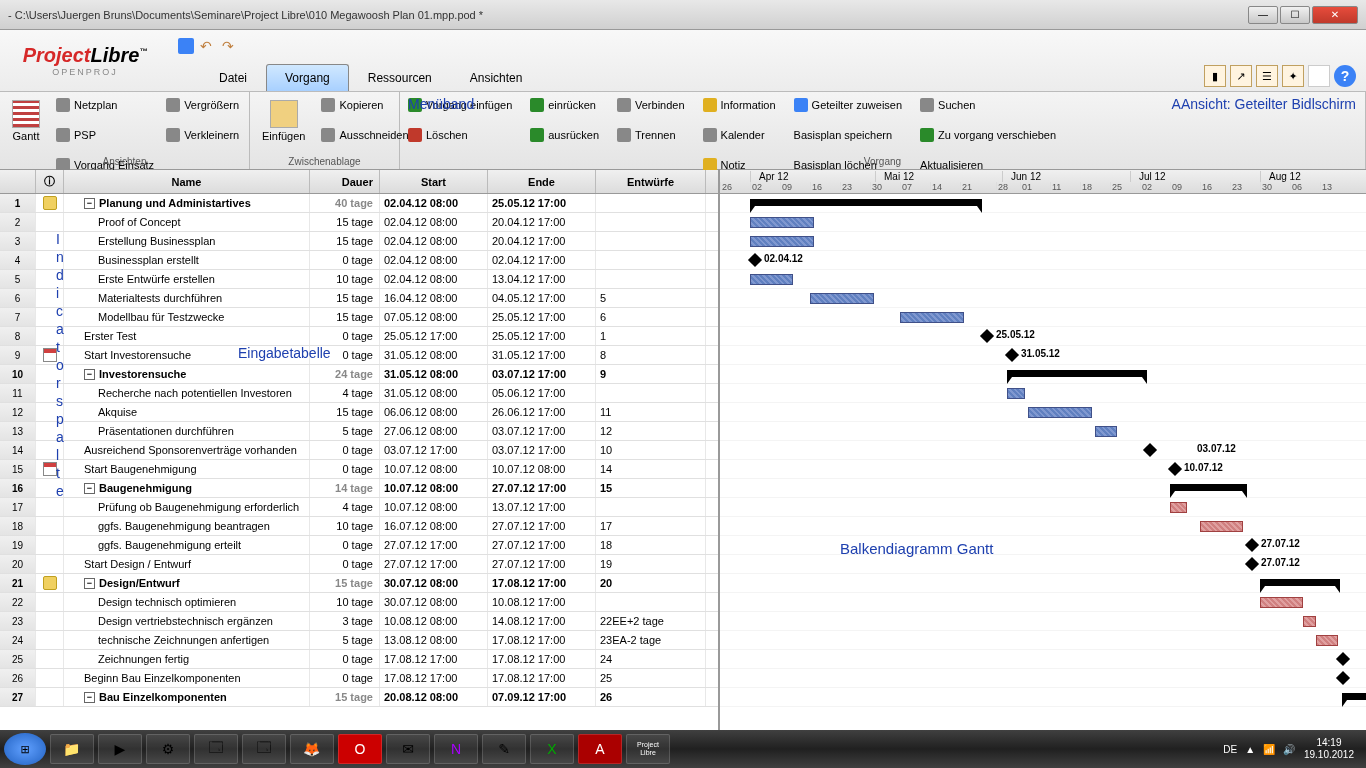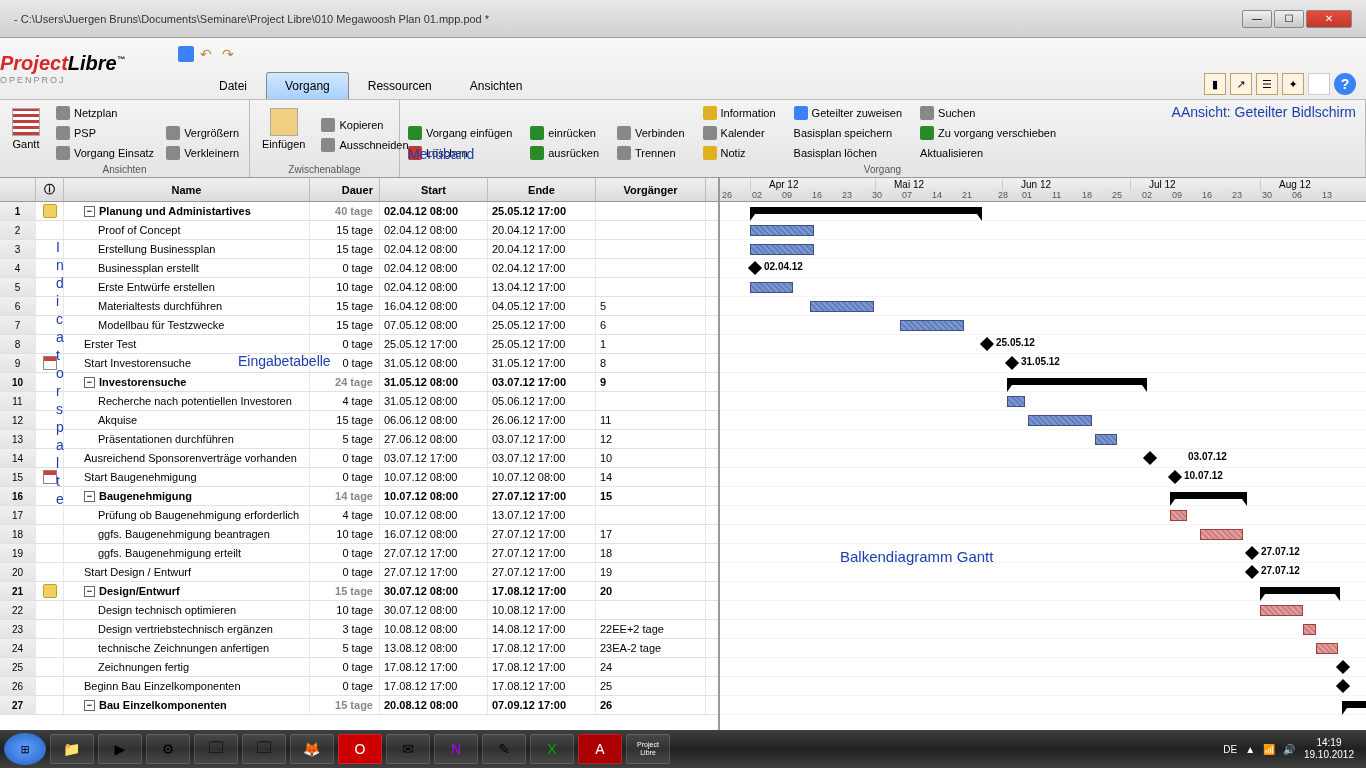--- a/index.html
+++ b/index.html
@@ -1,27 +1,27 @@
 <!DOCTYPE html>
 <html><head>
 <meta charset="utf-8">
 <style>
 * { margin: 0; padding: 0; box-sizing: border-box; font-family: "Segoe UI", Tahoma, sans-serif; }
 body { width: 1366px; height: 768px; overflow: hidden; background: #fff; font-size: 11px; position: relative; }
 
 
-.titlebar { height: 38px; background: linear-gradient(#e8e8e8,#d0d0d0); display: flex; align-items: center; padding: 0 14px; font-size: 11px; border-bottom: 1px solid #999; }
+.titlebar { height: 30px; background: linear-gradient(#e8e8e8,#d0d0d0); display: flex; align-items: center; padding: 0 8px; font-size: 11px; border-bottom: 1px solid #999; }
 .titlebar .title { flex: 1; color: #333; }
 .winbtns { display: flex; gap: 2px; }
 .winbtn { width: 30px; height: 18px; background: linear-gradient(#f0f0f0,#c8c8c8); border: 1px solid #888; border-radius: 2px; display: flex; align-items: center; justify-content: center; font-size: 10px; cursor: pointer; }
 .winbtn.close { background: linear-gradient(#e74c3c,#c0392b); color: #fff; width: 46px; }
 
 
 .ribbon-top { height: 62px; background: linear-gradient(#f8f8f8,#ececec); display: flex; align-items: center; border-bottom: 1px solid #bbb; position: relative; }
-.logo-box { width: 170px; }
+.logo-box { width: 170px; text-align: center; }
 .logo { font-size: 20px; font-weight: bold; font-style: italic; }
 .logo .p { color: #d62828; }
 .logo .l { color: #000; }
 .logo .tm { font-size: 8px; vertical-align: super; }
 .openproj { font-size: 9px; color: #888; letter-spacing: 2px; font-weight: normal; }
 .quick { display: flex; gap: 6px; margin-left: 8px; margin-top: -30px; }
 .quick span { width: 16px; height: 16px; display: inline-block; cursor: pointer; }
 .qsave { background: #3b82f6; border-radius: 2px; }
 .qundo::before { content: "↶"; color: #c08040; font-size: 14px; }
 .qredo::before { content: "↷"; color: #c08040; font-size: 14px; }
@@ -29,21 +29,21 @@
 .tab { padding: 6px 18px; font-size: 12px; cursor: pointer; border: 1px solid transparent; border-bottom: none; }
 .tab.active { background: linear-gradient(#d0e8ff,#a8d0ff); border-color: #888; border-radius: 3px 3px 0 0; }
 .help-icons { position: absolute; right: 10px; bottom: 4px; display: flex; gap: 4px; }
 .help-ico { width: 22px; height: 22px; border: 1px solid #c0a060; background: #fff4e0; cursor: pointer; display: flex; align-items: center; justify-content: center; font-size: 11px; }
 .help-q { width: 22px; height: 22px; background: #3b82f6; border-radius: 50%; color: #fff; display: flex; align-items: center; justify-content: center; font-weight: bold; font-size: 14px; cursor: pointer; }
 
 
 .ribbon-cmds { height: 78px; background: linear-gradient(#f4f4f4,#e4e4e4); border-bottom: 1px solid #999; display: flex; position: relative; }
 .ribbon-group { border-right: 1px solid #bbb; padding: 4px 8px; display: flex; flex-direction: column; position: relative; }
 .ribbon-group .group-label { position: absolute; bottom: 2px; left: 0; right: 0; text-align: center; font-size: 10px; color: #555; }
-.cmd-col { display: flex; flex-direction: column; gap: 2px; justify-content: flex-end; }
+.cmd-col { display: flex; flex-direction: column; gap: 12px; }
 .cmd-row { display: flex; gap: 12px; }
 .cmd { display: flex; align-items: center; gap: 4px; font-size: 11px; cursor: pointer; height: 18px; white-space: nowrap; }
 .cmd .ico { width: 14px; height: 14px; display: inline-block; }
 .ico-green { background: #2a8a2a; border-radius: 2px; }
 .ico-red { background: #c0392b; border-radius: 2px; }
 .ico-blue { background: #3b82f6; border-radius: 2px; }
 .ico-yellow { background: #e0b020; border-radius: 2px; }
 .ico-gray { background: #888; border-radius: 2px; }
 .big-cmd { display: flex; flex-direction: column; align-items: center; gap: 2px; padding: 4px; cursor: pointer; }
 .big-cmd .big-ico { width: 28px; height: 28px; background: #ddd; border: 1px solid #aaa; }
@@ -82,21 +82,21 @@
 .note-ico { width: 14px; height: 14px; background: #f0d060; border: 1px solid #c0a020; border-radius: 2px; }
 .cal-ico { width: 14px; height: 14px; background: #fff; border: 1px solid #888; position: relative; }
 .cal-ico::before { content: ""; position: absolute; top: 0; left: 0; right: 0; height: 4px; background: #d04040; }
 
 .indicator-label { position: absolute; left: 56px; top: 60px; color: #1e40af; font-size: 14px; writing-mode: horizontal-tb; line-height: 18px; pointer-events: none; }
 .indicator-label span { display: block; }
 .eingabe-label { position: absolute; left: 238px; top: 175px; color: #1e40af; font-size: 14px; pointer-events: none; }
 
 
 .gantt-header { height: 24px; background: linear-gradient(#f0f0f0,#dcdcdc); border-bottom: 1px solid #999; position: relative; font-size: 9px; }
-.gantt-month { position: absolute; top: 1px; font-size: 10px; border-left: 1px solid #ccc; padding-left: 18px; }
+.gantt-month { position: absolute; top: 1px; font-size: 10px; border-left: 1px solid #ccc; padding-left: 8px; }
 .gantt-tick { position: absolute; bottom: 1px; font-size: 9px; color: #555; border-left: 1px solid #ddd; padding-left: 1px; }
 .gantt-body { position: relative; height: 560px; }
 .gantt-row { height: 19px; position: relative; border-bottom: 1px solid #f4f4f4; }
 .bar { position: absolute; height: 11px; top: 4px; }
 .bar.summary-bar { background: #000; height: 7px; top: 5px; }
 .bar.summary-bar::before, .bar.summary-bar::after { content: ""; position: absolute; top: 0; width: 0; height: 0; border-top: 7px solid #000; }
 .bar.summary-bar::before { left: 0; border-right: 5px solid transparent; border-left: 0; top: 7px; }
 .bar.summary-bar::after { right: 0; border-left: 5px solid transparent; border-right: 0; top: 7px; }
 .bar.task-bar { background: repeating-linear-gradient(45deg,#6080c0,#6080c0 2px,#8098d0 2px,#8098d0 4px); border: 1px solid #405088; }
 .bar.red-bar { background: repeating-linear-gradient(45deg,#d08080,#d08080 2px,#e0a0a0 2px,#e0a0a0 4px); border: 1px solid #a04040; }
@@ -288,21 +288,21 @@
 
 <div class="main">
   <div class="table-pane">
     <div class="thead">
       <div class="th col-num"></div>
       <div class="th col-ind">ⓘ</div>
       <div class="th col-name">Name</div>
       <div class="th col-dur">Dauer</div>
       <div class="th col-start">Start</div>
       <div class="th col-end">Ende</div>
-      <div class="th col-pred">Vorgänger</div>
+      <div class="th col-pred">Entwürfe</div>
     </div>
     <div class="tbody" id="tbody">
         <div class="tr summary">
           <div class="td col-num">1</div>
           <div class="td col-ind">
             <span class="note-ico"></span>
           </div>
           <div class="td col-name indent-1">
             <span class="outline-toggle">−</span>
             <span>Planung und Administartives</span>
@@ -698,21 +698,21 @@
           <div class="bar task-bar" style="left: 287px; width: 18px;"></div>
         </div>
         <div class="gantt-row">
           <div class="bar task-bar" style="left: 308px; width: 64px;"></div>
         </div>
         <div class="gantt-row">
           <div class="bar task-bar" style="left: 375px; width: 22px;"></div>
         </div>
         <div class="gantt-row">
           <div class="milestone" style="left: 425px;"></div>
-          <div class="ms-label" style="left: 428px; padding-left: 40px;">03.07.12</div>
+          <div class="ms-label" style="left: 437px; padding-left: 40px;">03.07.12</div>
         </div>
         <div class="gantt-row">
           <div class="milestone" style="left: 450px;"></div>
           <div class="ms-label" style="left: 464px;">10.07.12</div>
         </div>
         <div class="gantt-row">
           <div class="bar summary-bar" style="left: 450px; width: 77px;"></div>
         </div>
         <div class="gantt-row">
           <div class="bar red-bar" style="left: 450px; width: 17px;"></div>

